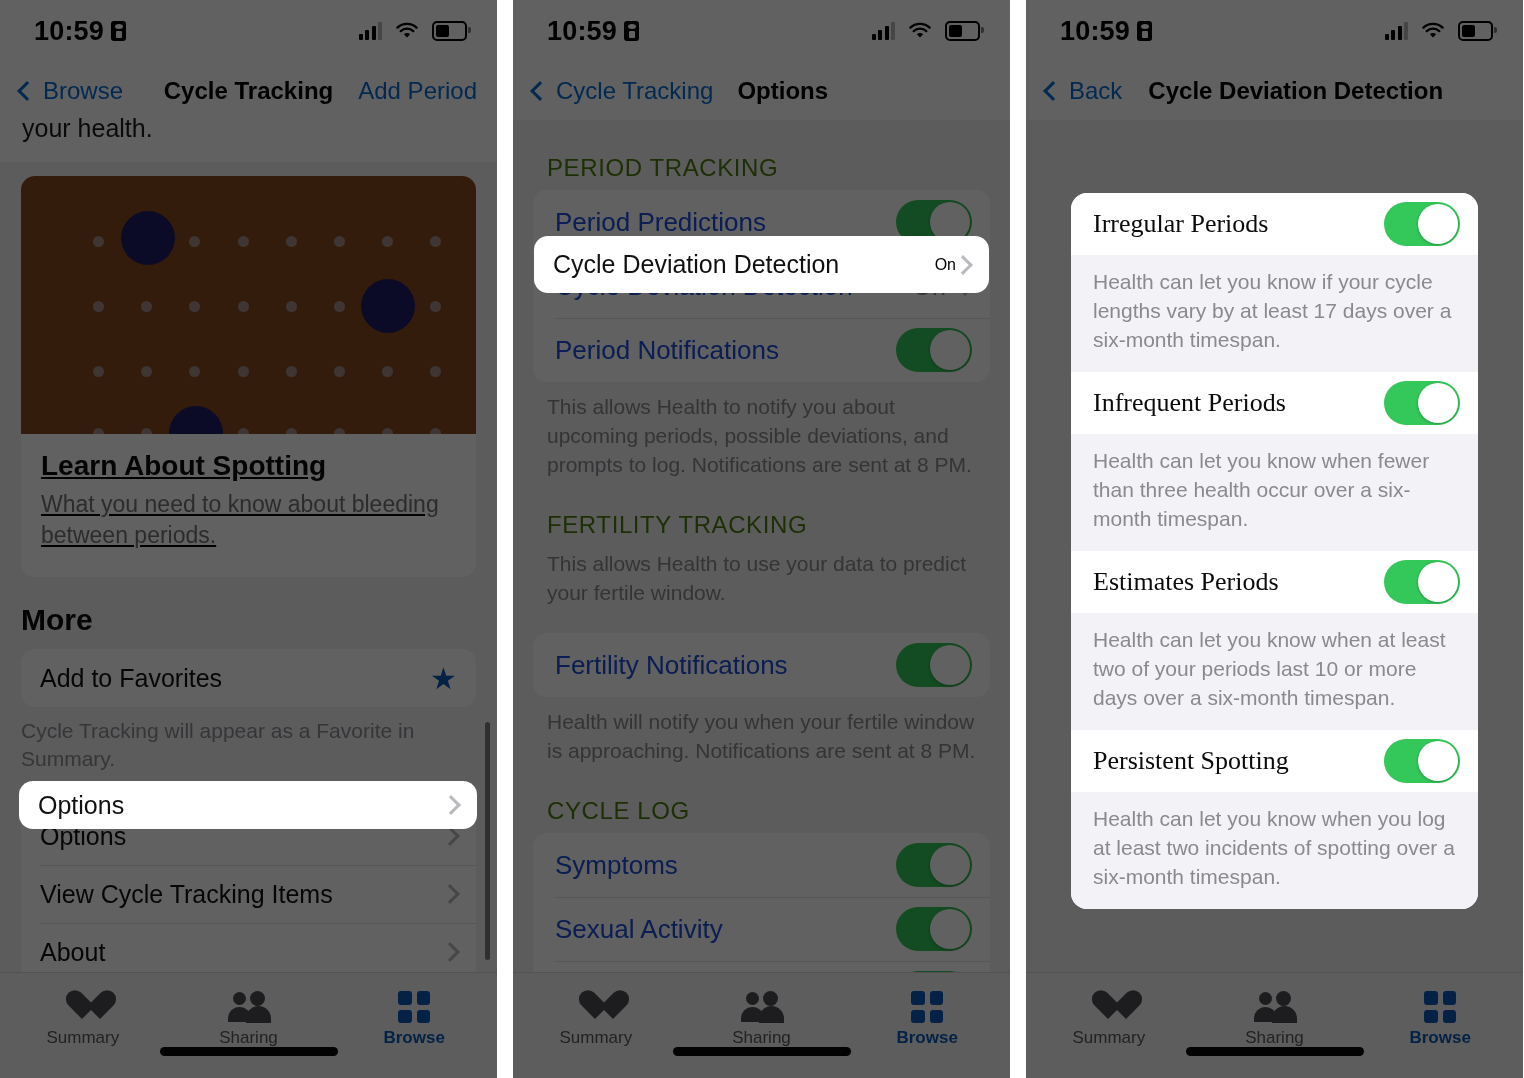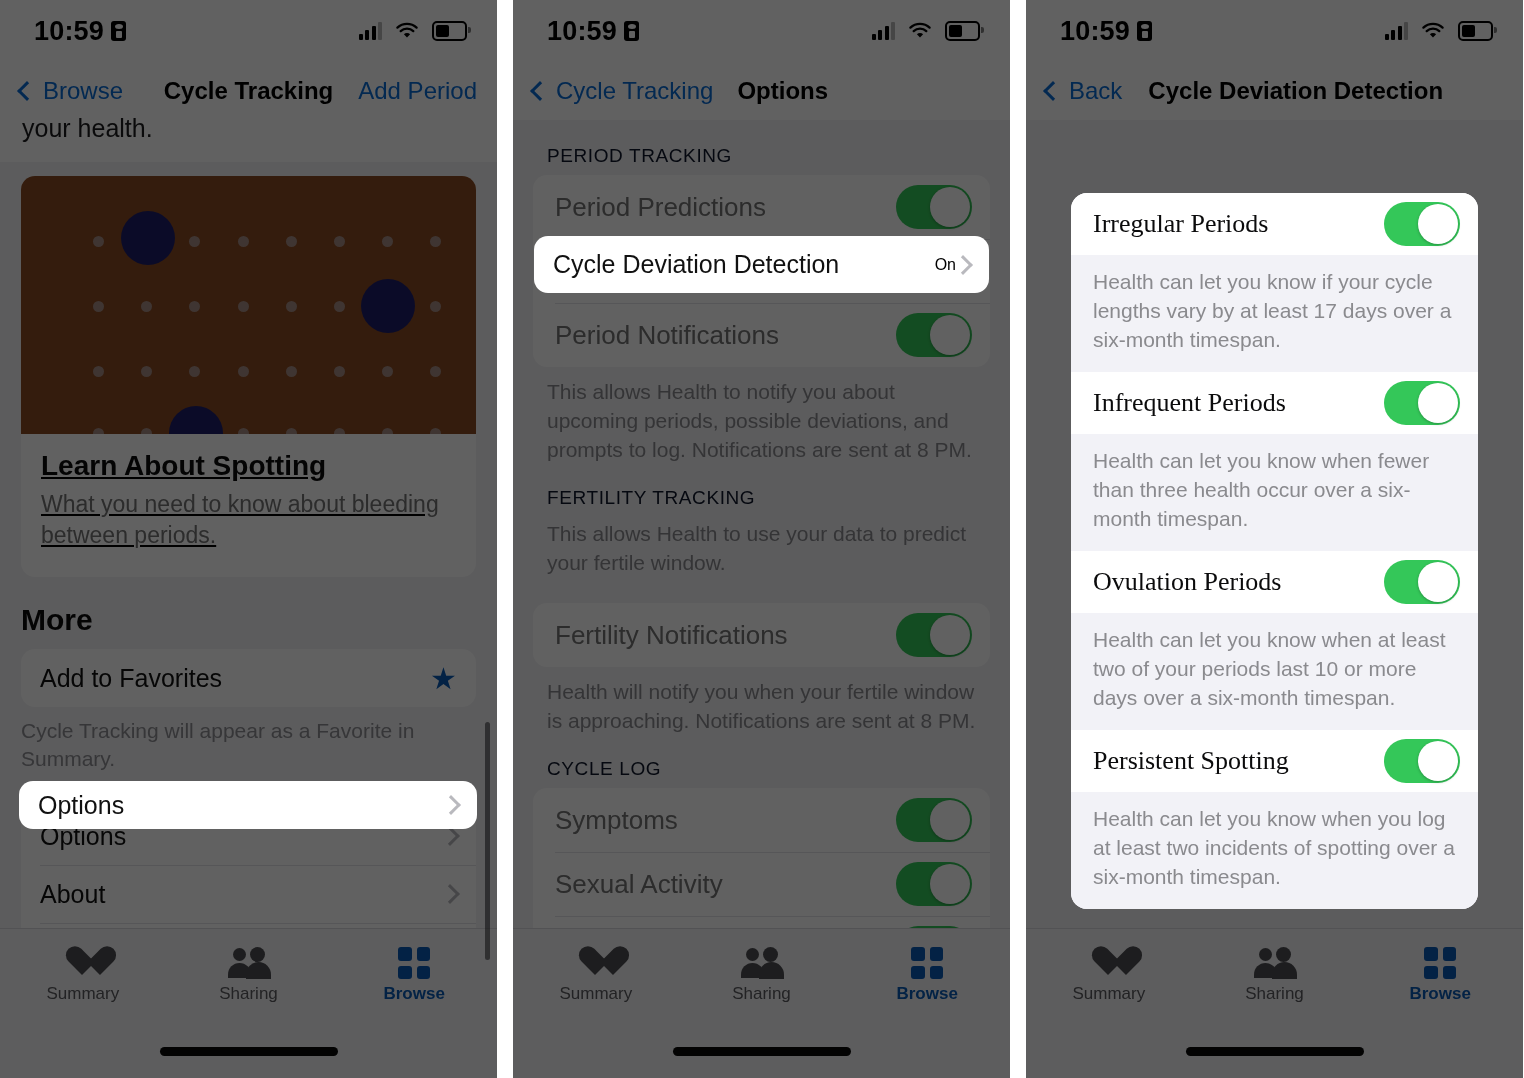--- a/index.html
+++ b/index.html
@@ -78,41 +78,41 @@
   .star{color:#0a5bb5;font-size:30px;}
   .chev-r{width:11px;height:11px;border-top:3px solid #b9b9be;border-right:3px solid #b9b9be;transform:rotate(45deg);}
   .footnote{font-size:21px;color:#8e8e93;margin:10px 21px 0 21px;line-height:28px;}
 
   
   .hl{position:absolute;z-index:60;background:#ffffff;border-radius:14px;display:flex;align-items:center;padding:0 19px;box-sizing:border-box;}
   .hl .lbl{font-size:25px;color:#111;flex:1;}
 
   
   .slist{padding-top:2px;}
-  .grp-label{font-size:19px;letter-spacing:.6px;color:#0f172a;margin:23px 0 8px 34px;text-transform:uppercase;}
+  .grp-label{font-size:24px;letter-spacing:.6px;color:#4d7c0f;margin:32px 0 8px 34px;text-transform:uppercase;}
   .sgroup{margin:0 20px;background:#fff;border-radius:14px;overflow:hidden;}
   .srow{display:flex;align-items:center;min-height:64px;padding:0 18px 0 22px;box-sizing:border-box;position:relative;}
   .srow + .srow::before{content:"";position:absolute;left:22px;right:0;top:0;height:1px;background:#e3e3e6;}
-  .srow .lbl{font-size:26px;color:#737373;flex:1;}
+  .srow .lbl{font-size:26px;color:#1d4ed8;flex:1;}
   .srow .val{font-size:25px;color:#8e8e93;margin-right:12px;}
   .desc{font-size:21px;line-height:29px;color:#8a8a8e;margin:10px 34px 0 34px;}
 
   
   .tg{width:76px;height:44px;border-radius:22px;background:#34c759;position:relative;flex:none;cursor:pointer;}
   .tg i{position:absolute;top:2px;right:2px;width:40px;height:40px;border-radius:50%;background:#fff;box-shadow:0 1px 3px rgba(0,0,0,.28);}
 
   
   .dlist{margin:30px 20px 0 20px;background:#f2f2f7;border-radius:16px;overflow:hidden;}
   .drow{background:#fff;display:flex;align-items:center;min-height:62px;padding:0 18px 0 22px;box-sizing:border-box;font-family:Liberation Serif, serif;}
   .drow .lbl{font-size:26px;color:#0b0b0c;flex:1;}
   .ddesc{background:#f2f2f7;font-size:21px;line-height:29px;color:#8a8a8e;padding:12px 22px 18px 22px;}
 
   
   .tabbar{
-    position:absolute;left:0;right:0;bottom:0;height:150px;z-index:6;
+    position:absolute;left:0;right:0;bottom:0;height:106px;z-index:6;
     background:#f4f4f6;border-top:1px solid #d8d8dc;
     display:flex;align-items:flex-start;padding-top:18px;box-sizing:border-box;
   }
   .tab{flex:1;display:flex;flex-direction:column;align-items:center;gap:5px;cursor:pointer;}
   .tab .tl{font-size:17px;color:#5a5a5f;}
   .tab.active .tl{color:#0a5bb5;font-weight:600;}
   .ico-heart{width:36px;height:32px;position:relative;}
   .ico-heart::before,.ico-heart::after{content:"";position:absolute;top:0;width:18px;height:28px;background:#4d4d52;border-radius:18px 18px 0 0;}
   .ico-heart::before{left:17px;transform:rotate(-45deg);transform-origin:0 100%;}
   .ico-heart::after{left:17px;transform:rotate(45deg);transform-origin:100% 100%;}
@@ -230,25 +230,25 @@
           </div>
         </div>
         <div class="footnote">Cycle Tracking will appear as a Favorite in Summary.</div>
 
         <div class="group" style="margin-top:34px;">
           <div class="row">
             <span class="lbl">Options</span>
             <span class="chev-r"></span>
           </div>
           <div class="row">
+            <span class="lbl">View Cycle Tracking Items</span>
+            <span class="chev-r"></span>
+          </div>
+          <div class="row">
             <span class="lbl">About</span>
-            <span class="chev-r"></span>
-          </div>
-          <div class="row">
-            <span class="lbl">View Cycle Tracking Items</span>
             <span class="chev-r"></span>
           </div>
         </div>
       </div>
 
       <div class="scrollbar" style="top:722px;height:238px;"></div>
 
       <div class="dim"></div>
 
       <div class="hl" style="left:19px;right:20px;top:781px;height:48px;">
@@ -479,21 +479,21 @@
 
         <div class="drow">
           <span class="lbl">Infrequent Periods</span>
           <span class="tg">
               <i></i>
             </span>
         </div>
         <div class="ddesc">Health can let you know when fewer than three health occur over a six-month timespan.</div>
 
         <div class="drow">
-          <span class="lbl">Ovulation Periods</span>
+          <span class="lbl">Estimates Periods</span>
           <span class="tg">
               <i></i>
             </span>
         </div>
         <div class="ddesc">Health can let you know when at least two of your periods last 10 or more days over a six-month timespan.</div>
 
         <div class="drow">
           <span class="lbl">Persistent Spotting</span>
           <span class="tg">
               <i></i>

